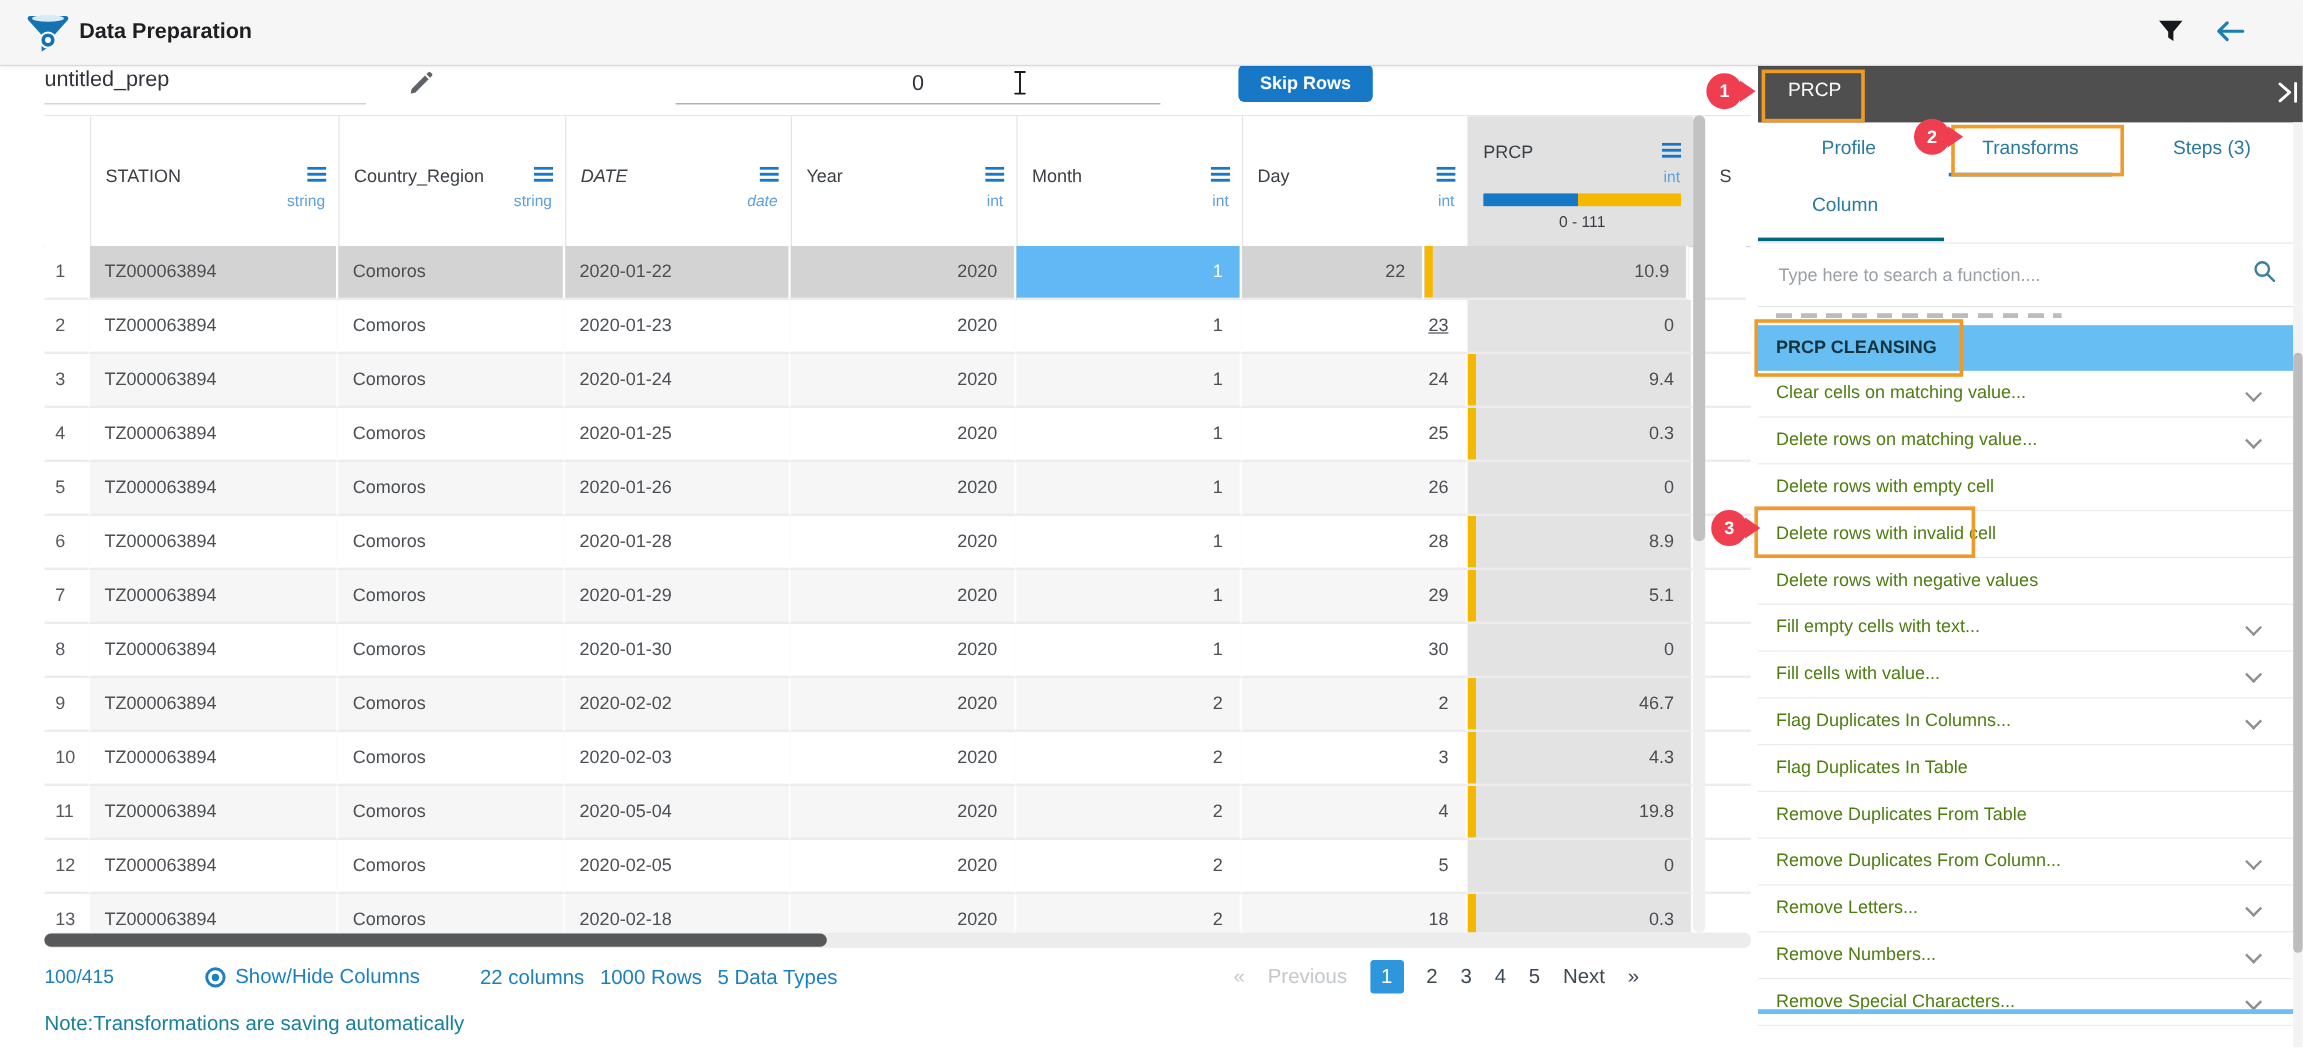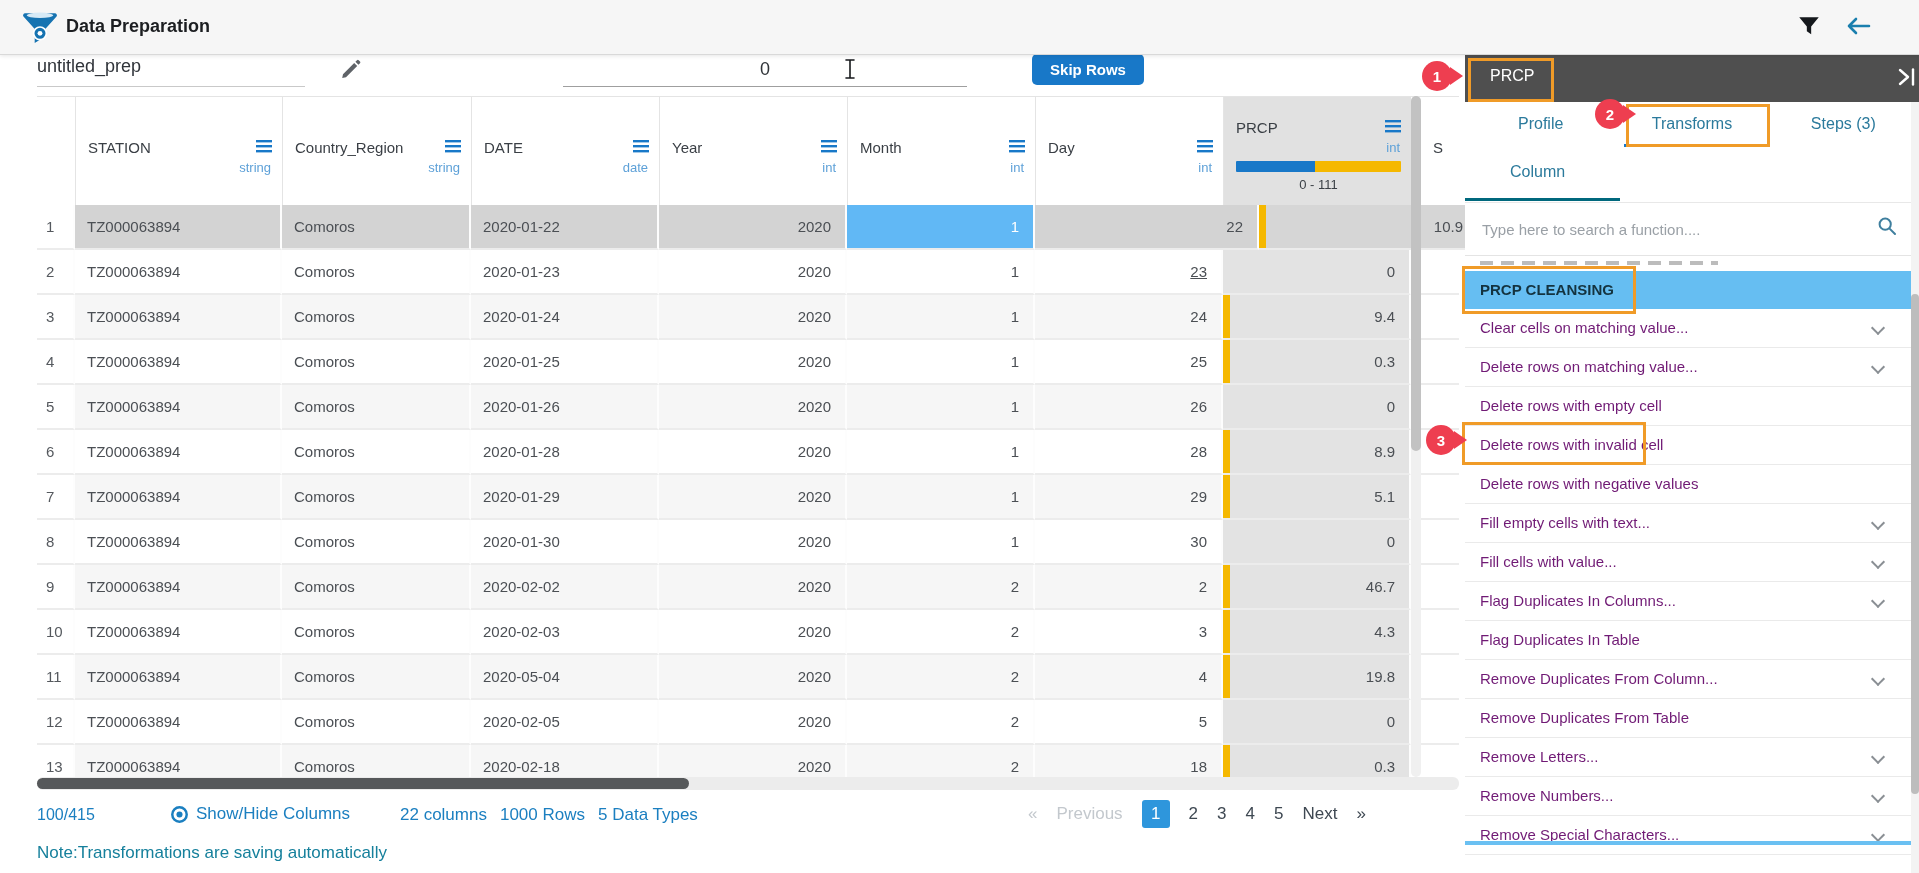--- a/index.html
+++ b/index.html
@@ -80,21 +80,21 @@
   .search-row{position:absolute;left:0;top:148px;width:454px;height:53px;border-bottom:1px solid #e4e4e4;}
   .search-input{position:absolute;left:15px;top:12px;width:380px;height:28px;border:none;outline:none;
     font-size:15px;color:#3c4247;font-family:"Liberation Sans",sans-serif;background:transparent;}
   .search-input::placeholder{color:#9aa0a6;}
   .search-icon{position:absolute;left:412px;top:14px;}
   .remnant{position:absolute;left:15px;top:207px;width:238px;height:4px;
     background:repeating-linear-gradient(90deg,#bcbcbc 0 13px,transparent 13px 21px);}
   .section-hdr{position:absolute;left:0;top:217px;width:446px;height:38px;background:#66bef2;
     font-size:15px;font-weight:bold;color:#14333f;line-height:38px;padding-left:15px;box-sizing:border-box;}
   .p-items{position:absolute;left:0;top:255px;width:446px;}
-  .p-item{height:38px;line-height:38px;font-size:15px;color:#701a75;padding-left:15px;
+  .p-item{height:38px;line-height:38px;font-size:15px;color:#4d7c0f;padding-left:15px;
     border-bottom:1px solid #eaeaea;position:relative;cursor:pointer;}
   .chev{position:absolute;right:28px;top:14px;width:8px;height:8px;border-right:2px solid #8a8f94;
     border-bottom:2px solid #8a8f94;transform:rotate(45deg);}
   .bottom-blue{position:absolute;left:0;top:787px;width:446px;height:4px;background:#6ac0f2;}
   .panel-scroll{position:absolute;left:446px;top:48px;width:8px;height:771px;background:#f3f3f3;}
   .panel-thumb{position:absolute;left:0;top:192px;width:8px;height:500px;background:#bdbdbd;border-radius:4px;}
 
   
   .obox{position:absolute;border:3px solid #f09b28;z-index:40;pointer-events:none;}
   .pin{position:absolute;width:30px;height:30px;border-radius:50%;background:#ee3e50;color:#fff;
@@ -173,21 +173,21 @@
             <span><svg width="16" height="13" viewBox="0 0 16 13">
                 <g fill="#1878c8">
                   <rect width="16" height="2.4"></rect>
                   <rect y="5" width="16" height="2.4"></rect>
                   <rect y="10" width="16" height="2.4"></rect>
                 </g>
               </svg></span>
           </div>
           <div class="th-type">string</div>
         </div>
-        <div class="th" style="width: 188px;">
+        <div class="th" style="width: 188px; font-style: italic;">
           <div class="th-top">
             <span>DATE</span>
             <span><svg width="16" height="13" viewBox="0 0 16 13">
                 <g fill="#1878c8">
                   <rect width="16" height="2.4"></rect>
                   <rect y="5" width="16" height="2.4"></rect>
                   <rect y="10" width="16" height="2.4"></rect>
                 </g>
               </svg></span>
           </div>
@@ -257,21 +257,21 @@
         </div>
       </div>
     <div class="tbody" id="tbody">
         <div class="trow selrow">
           <div class="td num" style="width: 38px;">1</div>
           <div class="td" style="width: 207px;">TZ000063894</div>
           <div class="td" style="width: 189px;">Comoros</div>
           <div class="td" style="width: 188px;">2020-01-22</div>
           <div class="td r" style="width: 188px;">2020</div>
           <div class="td r cellsel" style="width: 188px;">1</div>
-          <div class="td r" style="width: 224px;">22</div>
+          <div class="td r" style="width: 152px;">22</div>
           <div class="td r prcp" style="width: 220px;">10.9<span class="prcp-bar"></span></div>
           <div class="td scol" style="width: 38px;"></div>
         </div>
         <div class="trow">
           <div class="td num" style="width: 38px;">2</div>
           <div class="td" style="width: 207px;">TZ000063894</div>
           <div class="td" style="width: 189px;">Comoros</div>
           <div class="td" style="width: 188px;">2020-01-23</div>
           <div class="td r" style="width: 188px;">2020</div>
           <div class="td r" style="width: 188px;">1</div>
@@ -471,22 +471,22 @@
     <div class="p-items" id="p-items">
         <div class="p-item"><span>Clear cells on matching value...</span><span class="chev"></span></div>
         <div class="p-item"><span>Delete rows on matching value...</span><span class="chev"></span></div>
         <div class="p-item"><span>Delete rows with empty cell</span></div>
         <div class="p-item"><span>Delete rows with invalid cell</span></div>
         <div class="p-item"><span>Delete rows with negative values</span></div>
         <div class="p-item"><span>Fill empty cells with text...</span><span class="chev"></span></div>
         <div class="p-item"><span>Fill cells with value...</span><span class="chev"></span></div>
         <div class="p-item"><span>Flag Duplicates In Columns...</span><span class="chev"></span></div>
         <div class="p-item"><span>Flag Duplicates In Table</span></div>
+        <div class="p-item"><span>Remove Duplicates From Table</span></div>
         <div class="p-item"><span>Remove Duplicates From Column...</span><span class="chev"></span></div>
-        <div class="p-item"><span>Remove Duplicates From Table</span></div>
         <div class="p-item"><span>Remove Letters...</span><span class="chev"></span></div>
         <div class="p-item"><span>Remove Numbers...</span><span class="chev"></span></div>
         <div class="p-item"><span>Remove Special Characters...</span><span class="chev"></span></div>
       </div>
     <div class="bottom-blue"></div>
     <div class="panel-scroll">
         <div class="panel-thumb"></div>
       </div>
   </div>
 

